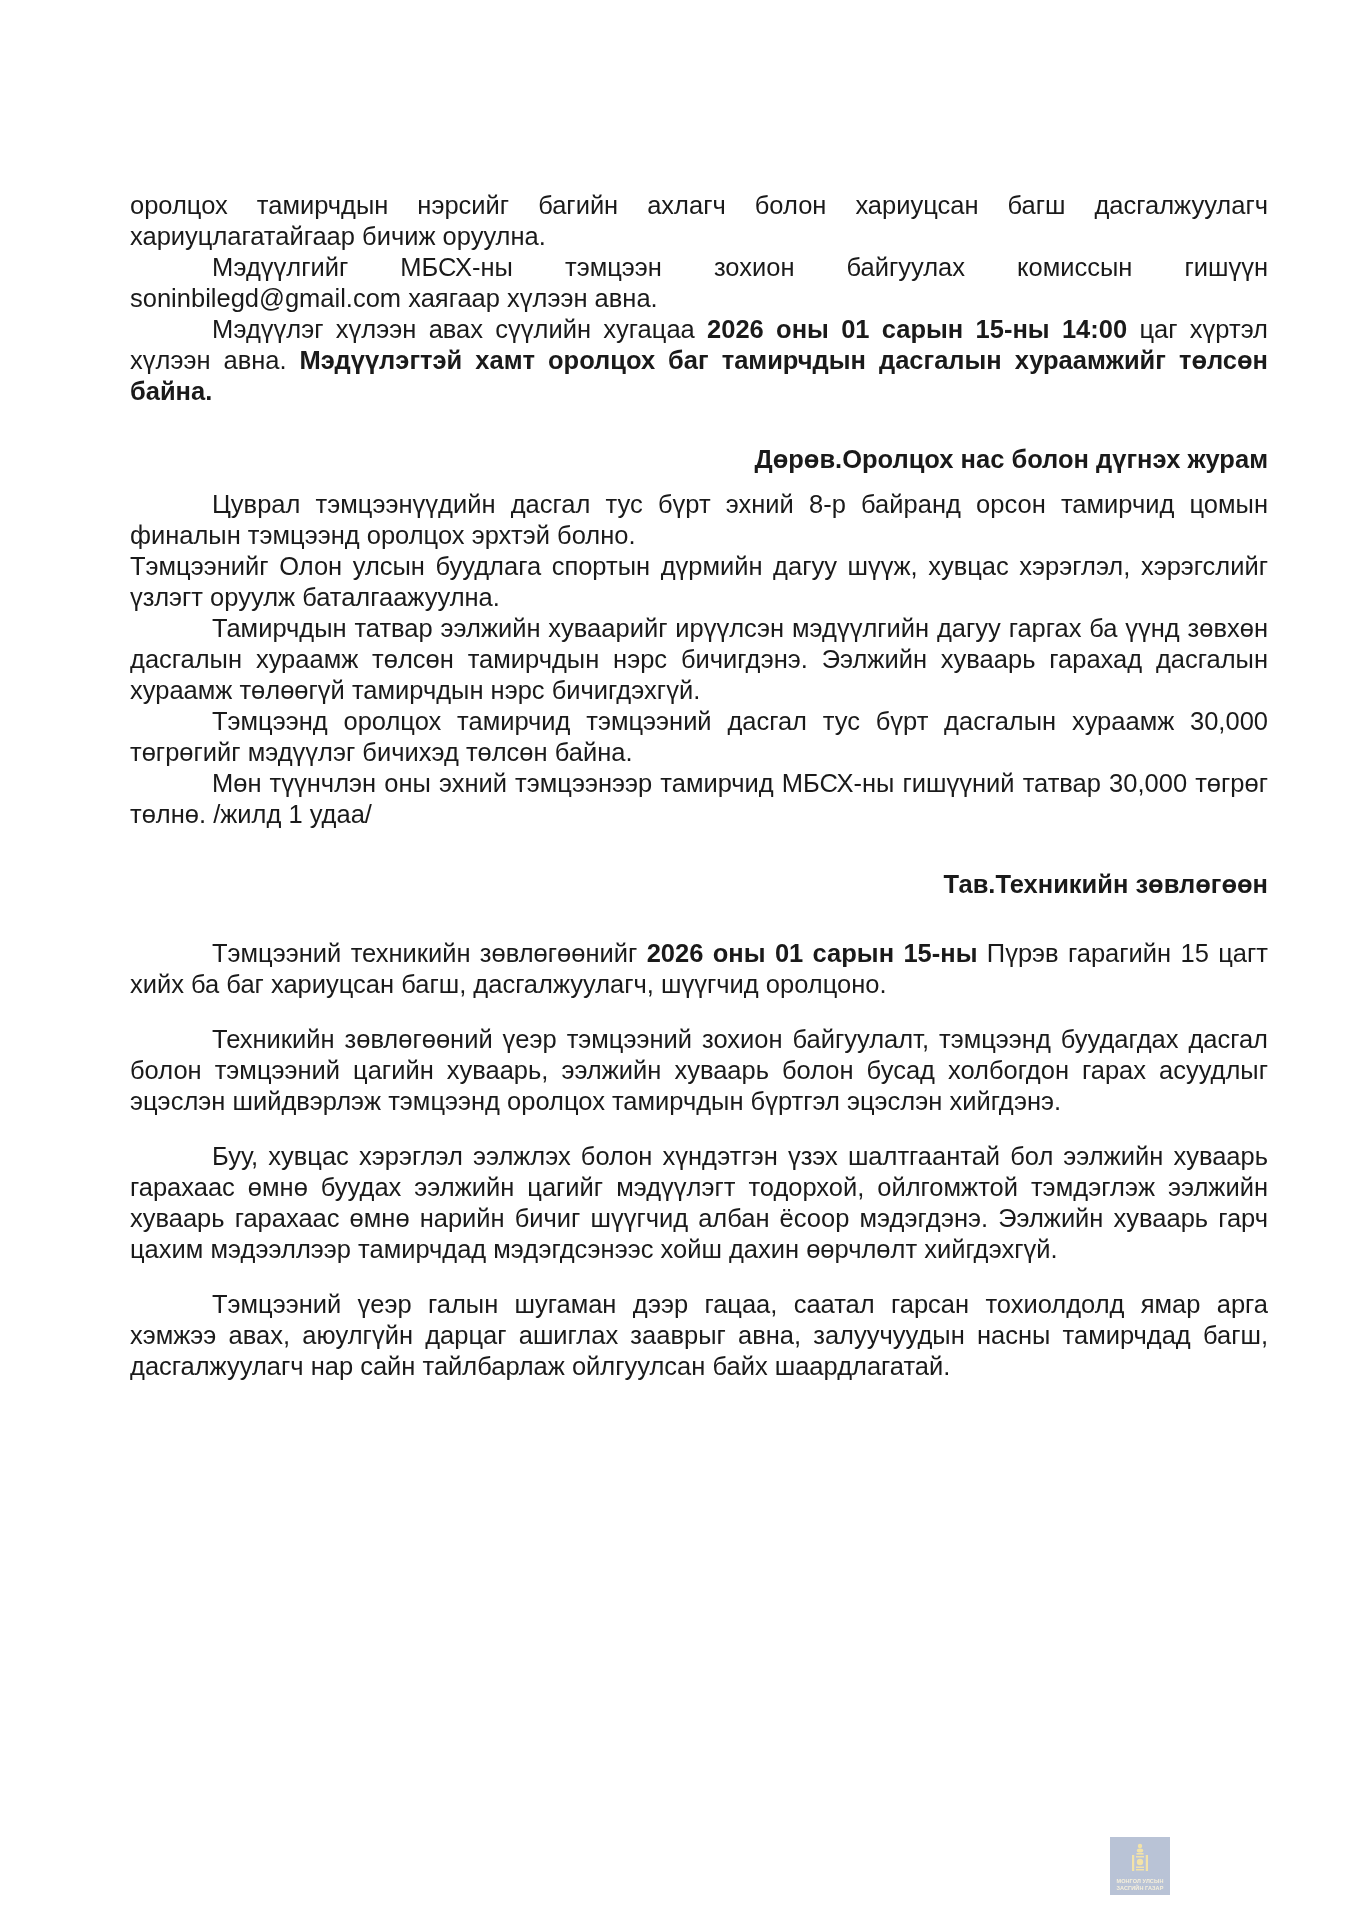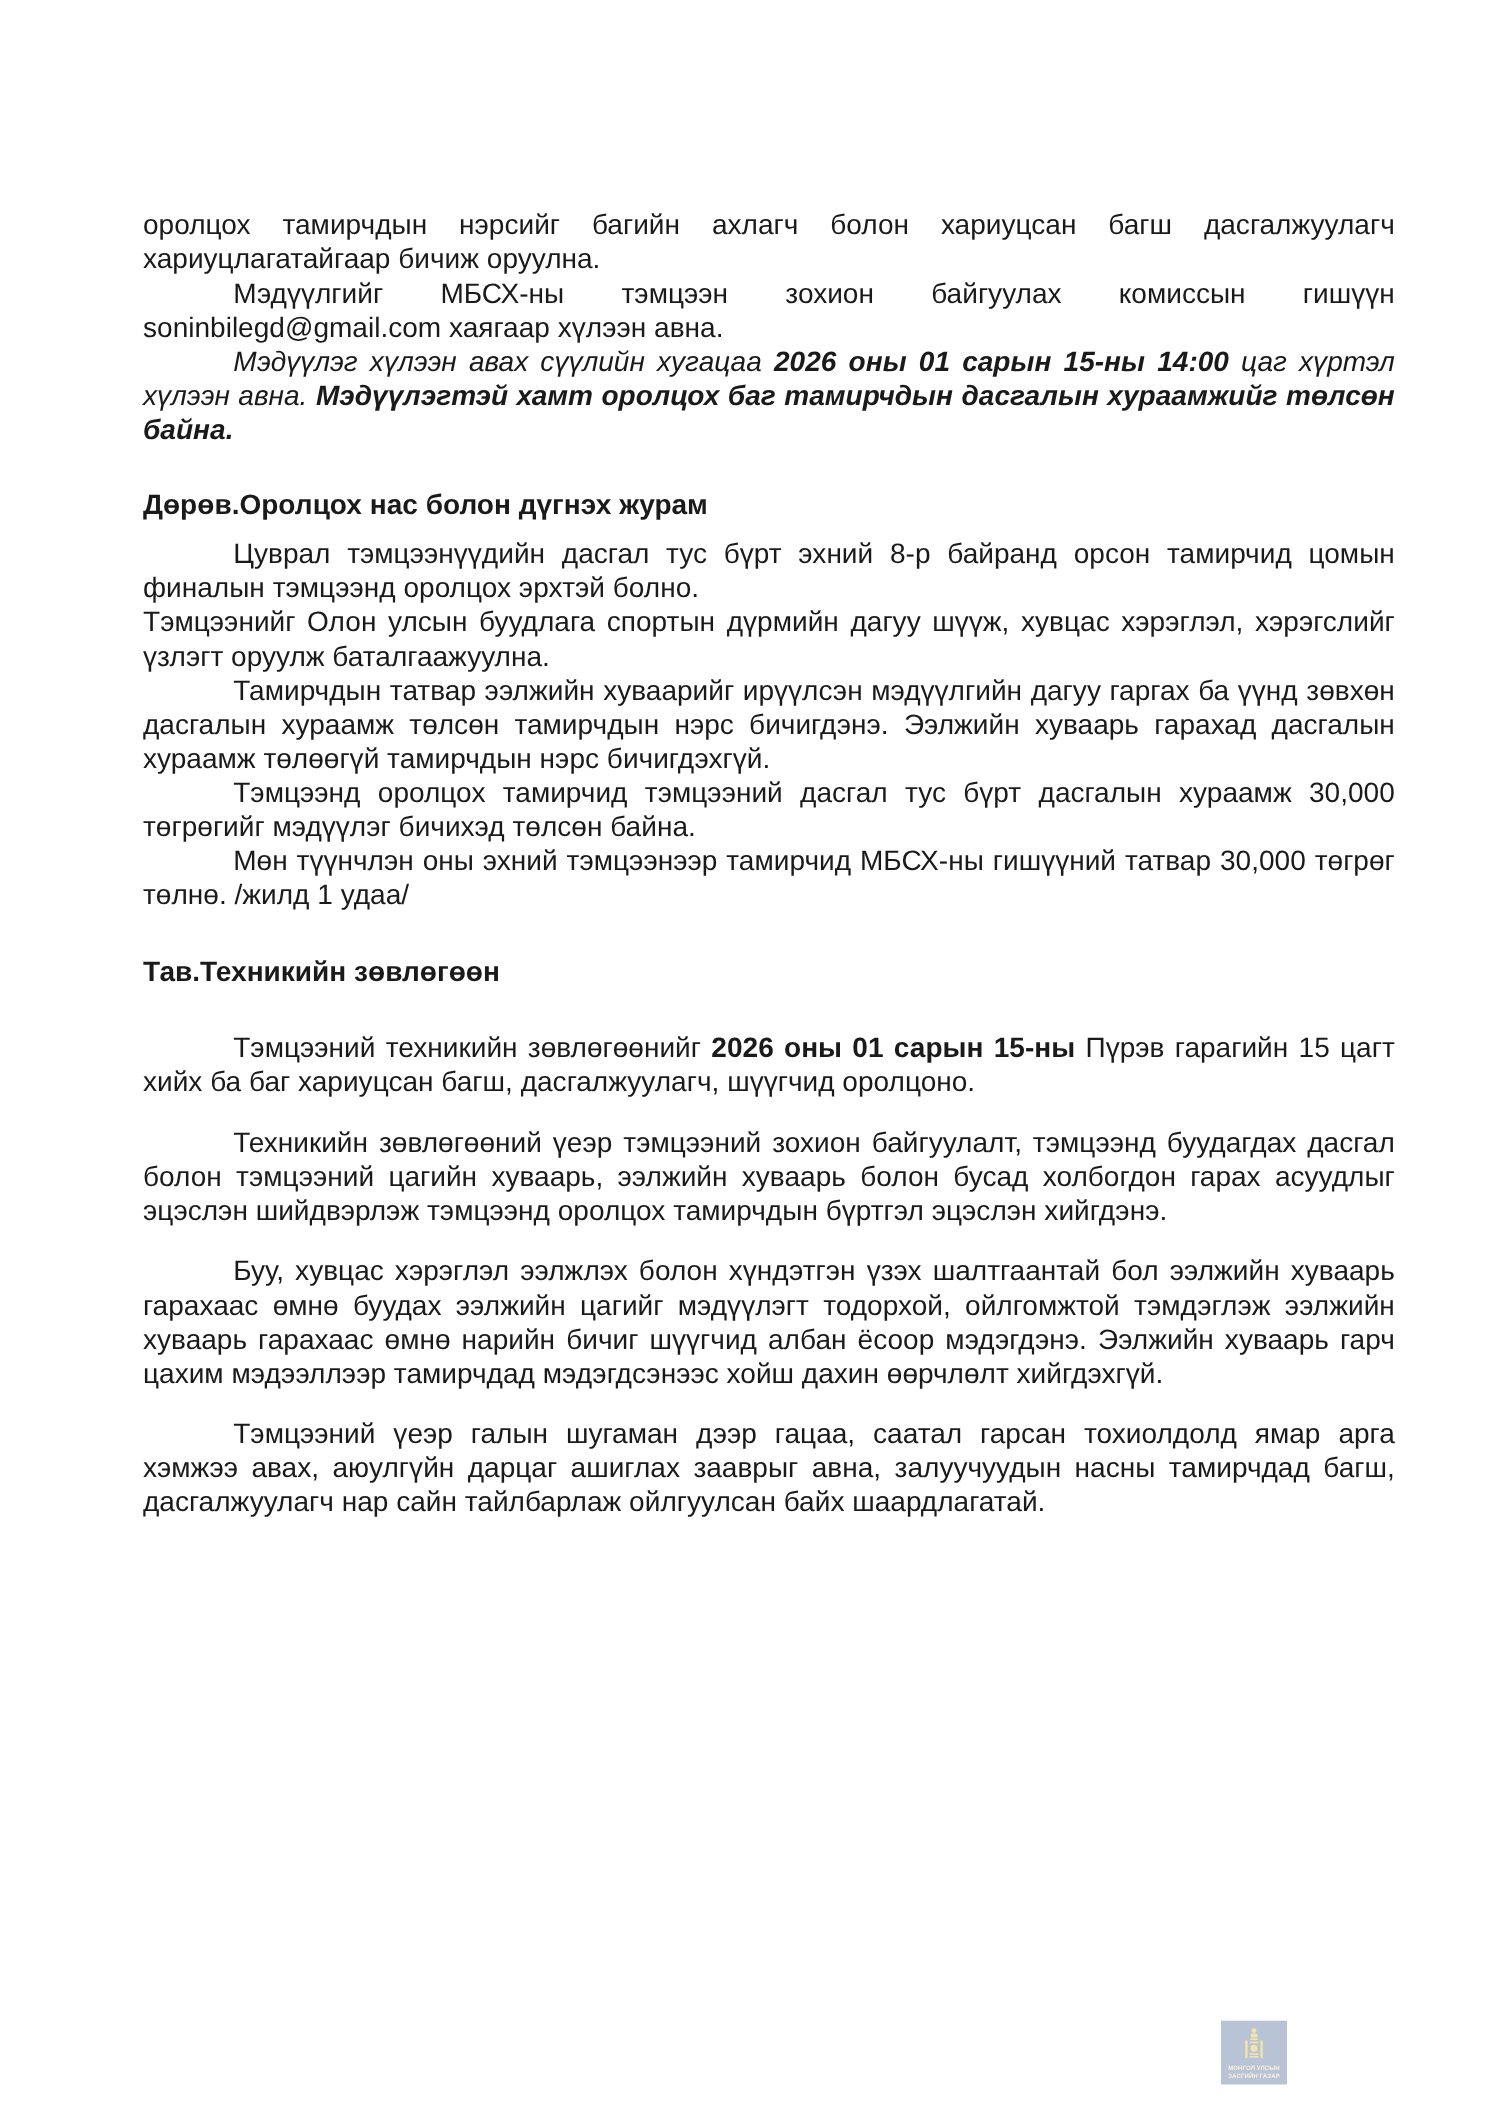--- a/index.html
+++ b/index.html
@@ -1,23 +1,23 @@
 <!DOCTYPE html>
 <html><head>
 <meta charset="utf-8">
 <style>
   html, body { margin:0; padding:0; background:#ffffff; }
   body { width:1357px; height:1916px; position:relative; overflow:hidden;
          font-family:"Liberation Sans", sans-serif; color:#1a1a1a; }
   .page { position:absolute; left:130px; top:190px; width:1138px; }
   .p { font-size:25.5px; line-height:31px; margin:0; text-align:justify; }
   .p.indent { text-indent:82px; }
-  .p.last { text-align-last:left;font-style:italic; }
+  .p.last { text-align-last:left; }
   .b { font-weight:bold; }
-  .heading { font-size:25.5px; font-weight:bold; text-align:left; line-height:36.5px; margin:0; }
+  .heading { font-size:25.5px; font-weight:bold; text-align:right; line-height:36.5px; margin:0; }
   .gap-h1 { height:34px; }
   .gap-h2 { height:36px; }
   .gap-p { height:36px; }
   .logo { position:absolute; left:1110px; top:1837px; width:60px; height:58px;
           background:#b9c3d6; display:flex; flex-direction:column; align-items:center; justify-content:flex-end; }
   .logo svg { position:absolute; top:6px; left:20px; }
   .logo-text { font-size:5.5px; font-weight:bold; color:#f7f0dc; line-height:6.5px; text-align:center; margin-bottom:4px; letter-spacing:0.1px; }
 </style>
 </head>
 <body>

